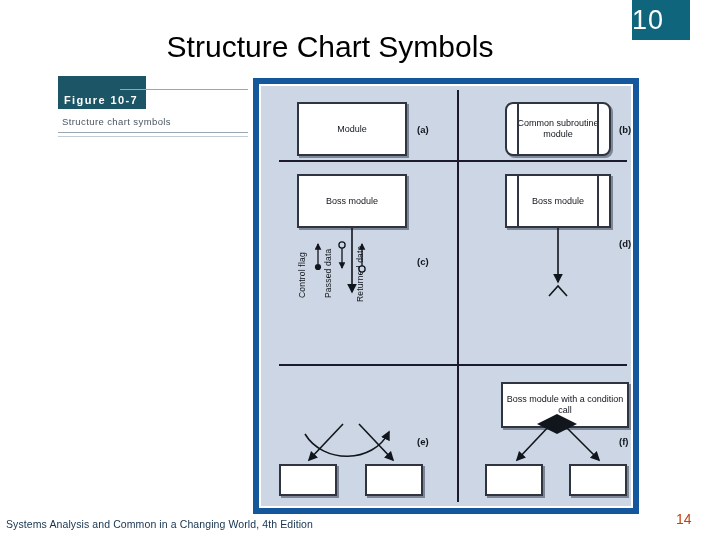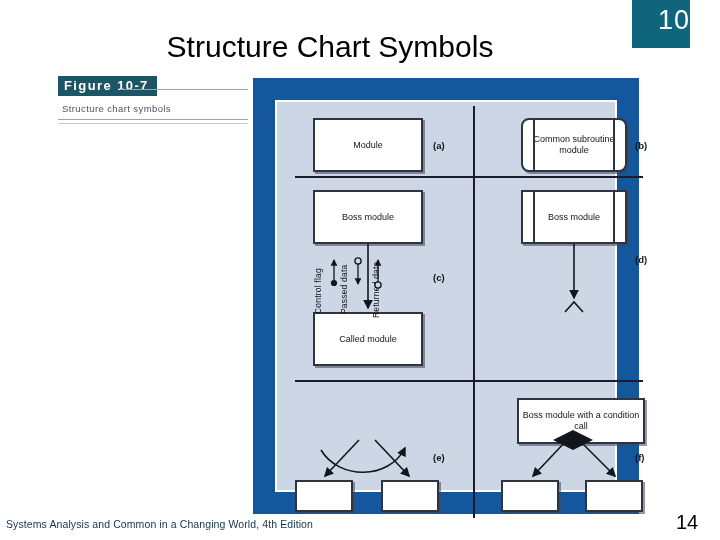--- a/index.html
+++ b/index.html
@@ -2,55 +2,55 @@
 <html><head>
 <meta charset="utf-8">
 <style>
   html,body{margin:0;padding:0;}
   body{
     width:720px;height:540px;background:#ffffff;overflow:hidden;
     font-family:"Liberation Sans", sans-serif;position:relative;
   }
   
   #chapter-badge{
-    position:absolute;left:632px;top:0;width:58px;height:48px;
+    position:absolute;left:632px;top:0;width:58px;height:40px;
     background:#0f667c;color:#ffffff;
-    font-size:27px;line-height:40px;text-align:right;
+    font-size:27px;line-height:40px;text-align:left;
     letter-spacing:1px;
   }
   
   #slide-title{
     position:absolute;left:0;top:30px;width:660px;text-align:center;
     font-size:30px;color:#000000;font-weight:400;letter-spacing:0px;
   }
   
   #figure-caption{ position:absolute;left:58px;top:76px;width:190px; }
   #figure-caption .fig-tag{
     display:inline-block;background:#1b5566;color:#ffffff;
-    font-size:13px;font-weight:bold;letter-spacing:1.4px;
-    padding:2px 8px 3px 6px;
+    font-size:11px;font-weight:bold;letter-spacing:1.4px;
+    padding:18px 8px 3px 6px;
   }
   #figure-caption .fig-rule-top{
     border-bottom:1px solid #9aa6b0;margin-top:0px;width:128px;
     position:absolute;left:62px;top:13px;
   }
   #figure-caption .fig-text{
     font-size:9.5px;color:#4a5560;letter-spacing:.4px;
     padding:7px 0 4px 4px;
   }
   #figure-caption .fig-rule-bottom{
     border-bottom:1px solid #9aa6b0;width:190px;margin-top:1px;
   }
   #figure-caption .fig-rule-bottom2{
     border-bottom:1px solid #c3cbd3;width:190px;margin-top:3px;
   }
   
   #figure-frame{
     position:absolute;left:253px;top:78px;width:386px;height:436px;
-    background:#15579c;padding:22px;box-sizing:border-box;
+    background:#15579c;padding:6px;box-sizing:border-box;
   }
   #figure-inner{
     position:relative;width:100%;height:100%;
     background:#ccd6e4;border:2px solid #ffffff;box-sizing:border-box;
   }
   
   .h-rule{position:absolute;left:18px;width:348px;height:0;border-top:2px solid #1b1b2b;}
   .v-rule{position:absolute;width:0;border-left:2px solid #1b1b2b;}
   
   .mbox{
@@ -75,21 +75,21 @@
   .vlabel{
     position:absolute;font-size:8.5px;color:#11151c;white-space:nowrap;
     transform:rotate(-90deg);transform-origin:left bottom;letter-spacing:.2px;
   }
   
   #footer-text{
     position:absolute;left:6px;top:518px;font-size:10.5px;color:#14334f;
     letter-spacing:.1px;
   }
   #footer-page{
-    position:absolute;left:676px;top:511px;font-size:20px;color:#000000;
+    position:absolute;left:676px;top:511px;font-size:14px;color:#c2410c;
     font-weight:400;
   }
 </style>
 </head>
 <body>
 
 <div id="chapter-badge">10</div>
 
 <div id="slide-title">Structure Chart Symbols</div>
 
@@ -115,23 +115,20 @@
 
     <div class="mbox shadow" style="left:244px;top:16px;width:106px;height:54px;border-radius:8px;">
       <i class="sidebar-l"></i>
       <i class="sidebar-r"></i>
       <span>Common subroutine module</span>
     </div>
     <div class="panel-label" style="left:358px;top:38px;">(b)</div>
 
     <div class="mbox shadow" style="left:36px;top:88px;width:110px;height:54px;">
       <span>Boss module</span>
-    </div>
-    <div class="mbox shadow" style="left:36px;top:210px;width:110px;height:54px;">
-      <span>Called module</span>
     </div>
     <div class="panel-label" style="left:156px;top:170px;">(c)</div>
 
     <div class="vlabel" style="left:46px;top:202px;">Control flag</div>
     <div class="vlabel" style="left:72px;top:202px;">Passed data</div>
     <div class="vlabel" style="left:104px;top:206px;">Returned data</div>
 
     <svg class="overlay">
       <defs>
         <marker id="ah" markerWidth="8" markerHeight="8" refX="5" refY="3" orient="auto" markerUnits="strokeWidth">

